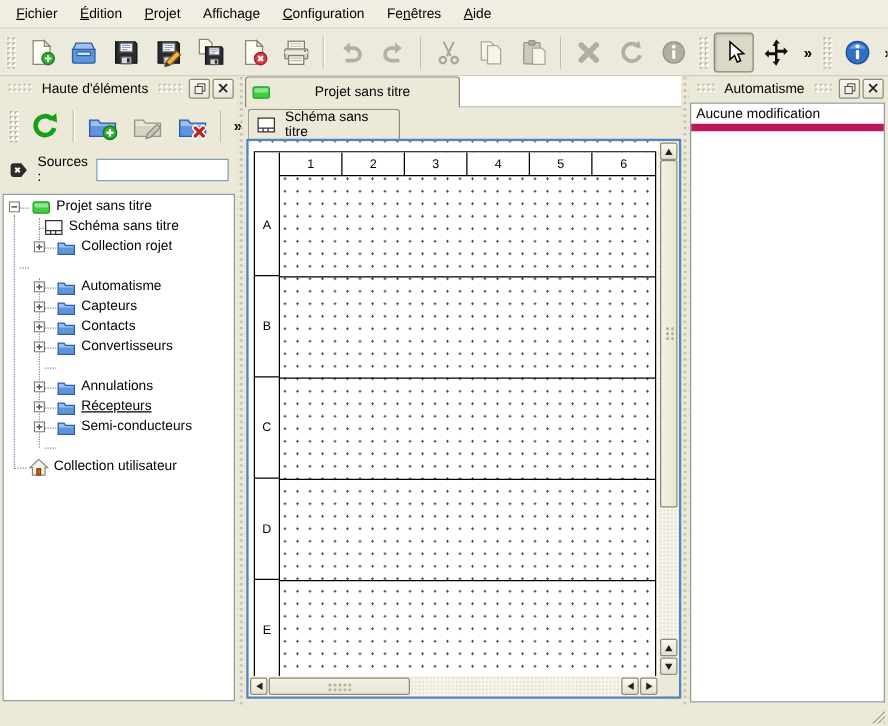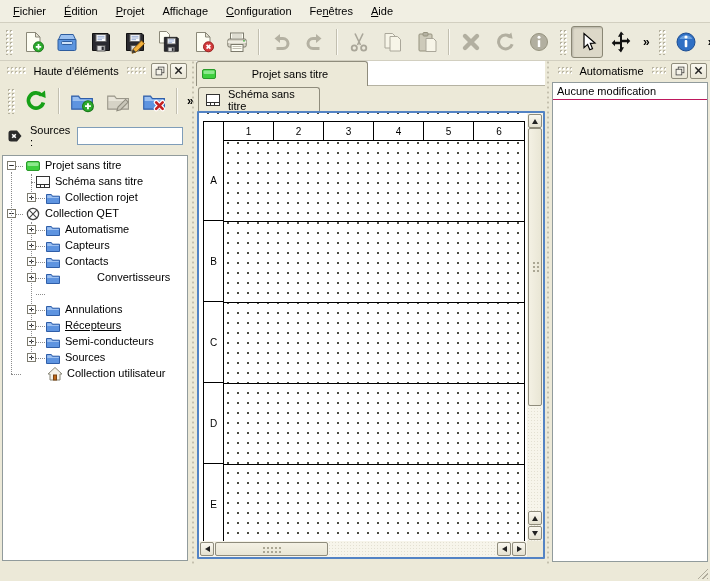--- a/index.html
+++ b/index.html
@@ -112,21 +112,21 @@
   #vthumb .grip{left:3px;right:2px;top:50%;height:11px;margin-top:-6px;}
   #hthumb .grip{top:3px;bottom:2px;left:50%;width:19px;margin-left:-10px;}
   .arr{width:0;height:0;}
   .arr.up{border-left:3.5px solid transparent;border-right:3.5px solid transparent;border-bottom:5px solid #222;}
   .arr.down{border-left:3.5px solid transparent;border-right:3.5px solid transparent;border-top:5px solid #222;}
   .arr.left{border-top:3.5px solid transparent;border-bottom:3.5px solid transparent;border-right:5px solid #222;}
   .arr.right{border-top:3.5px solid transparent;border-bottom:3.5px solid transparent;border-left:5px solid #222;}
 
   
   #undo-list{position:absolute;left:1px;right:2px;top:21px;bottom:2px;background:#fff;border:1px solid #919b9c;}
-  .undo-item{padding:2px 4px;border-bottom:1px solid #be185d;}
+  .undo-item{padding:2px 4px;border-bottom:6px solid #be185d;}
 </style>
 </head>
 <body>
 
 <div id="menubar">
     <span class="menu-item"><u>F</u>ichier</span>
     <span class="menu-item"><u>É</u>dition</span>
     <span class="menu-item"><u>P</u>rojet</span>
     <span class="menu-item">Afficha<u>g</u>e</span>
     <span class="menu-item"><u>C</u>onfiguration</span>
@@ -421,31 +421,20 @@
           <span class="tree-exp" style="left: 24px;"><svg width="9" height="9" viewBox="0 0 9 9">
               <rect x="0.5" y="0.5" width="8" height="8" fill="#fff" stroke="#7c7a6e"></rect>
               <path d="M2.2 4.5h4.6 M4.5 2.2v4.6" stroke="#2b2b2b" fill="none"></path>
             </svg></span>
           <span class="tree-ic" style="left: 42px;"><svg width="16" height="16" viewBox="0 0 16 16">
               <path d="M1.5 13.5v-9h4.8l1.2 1.7h7v7.3z" fill="#5e94e0" stroke="#2f5ea8"></path>
               <path d="M2.2 5.2h3.7l1.2 1.7h6.7v1.1H2.2z" fill="#9dc0f0"></path>
             </svg></span>
           <span class="tree-label" style="left: 62px;">Collection rojet</span>
         </div>
-        <div class="tree-row" style="top: 50px;">
-          <span class="tree-exp" style="left: 4px;"><svg width="9" height="9" viewBox="0 0 9 9">
-              <rect x="0.5" y="0.5" width="8" height="8" fill="#fff" stroke="#7c7a6e"></rect>
-              <path d="M2.2 4.5h4.6" stroke="#2b2b2b" fill="none"></path>
-            </svg></span>
-          <span class="tree-ic" style="left: 22px;"><svg width="16" height="16" viewBox="0 0 16 16">
-              <circle cx="8" cy="8" r="5.6" fill="#fff" stroke="#444" stroke-width="1.3"></circle>
-              <path d="M4.2 4.2l7.6 7.6M11.8 4.2L4.2 11.8" stroke="#444" stroke-width="1.1"></path>
-            </svg></span>
-          <span class="tree-label" style="left: 42px;">Collection QET</span>
-        </div>
         <div class="tree-row" style="top: 66px;">
           <span class="tree-exp" style="left: 24px;"><svg width="9" height="9" viewBox="0 0 9 9">
               <rect x="0.5" y="0.5" width="8" height="8" fill="#fff" stroke="#7c7a6e"></rect>
               <path d="M2.2 4.5h4.6 M4.5 2.2v4.6" stroke="#2b2b2b" fill="none"></path>
             </svg></span>
           <span class="tree-ic" style="left: 42px;"><svg width="16" height="16" viewBox="0 0 16 16">
               <path d="M1.5 13.5v-9h4.8l1.2 1.7h7v7.3z" fill="#5e94e0" stroke="#2f5ea8"></path>
               <path d="M2.2 5.2h3.7l1.2 1.7h6.7v1.1H2.2z" fill="#9dc0f0"></path>
             </svg></span>
           <span class="tree-label" style="left: 62px;">Automatisme</span>
@@ -474,21 +463,21 @@
         </div>
         <div class="tree-row" style="top: 114px;">
           <span class="tree-exp" style="left: 24px;"><svg width="9" height="9" viewBox="0 0 9 9">
               <rect x="0.5" y="0.5" width="8" height="8" fill="#fff" stroke="#7c7a6e"></rect>
               <path d="M2.2 4.5h4.6 M4.5 2.2v4.6" stroke="#2b2b2b" fill="none"></path>
             </svg></span>
           <span class="tree-ic" style="left: 42px;"><svg width="16" height="16" viewBox="0 0 16 16">
               <path d="M1.5 13.5v-9h4.8l1.2 1.7h7v7.3z" fill="#5e94e0" stroke="#2f5ea8"></path>
               <path d="M2.2 5.2h3.7l1.2 1.7h6.7v1.1H2.2z" fill="#9dc0f0"></path>
             </svg></span>
-          <span class="tree-label" style="left: 62px; margin-left: 32px;">Convertisseurs</span>
+          <span class="tree-label" style="left: 62px;">Convertisseurs</span>
         </div>
         <div class="tree-row" style="top: 146px;">
           <span class="tree-exp" style="left: 24px;"><svg width="9" height="9" viewBox="0 0 9 9">
               <rect x="0.5" y="0.5" width="8" height="8" fill="#fff" stroke="#7c7a6e"></rect>
               <path d="M2.2 4.5h4.6 M4.5 2.2v4.6" stroke="#2b2b2b" fill="none"></path>
             </svg></span>
           <span class="tree-ic" style="left: 42px;"><svg width="16" height="16" viewBox="0 0 16 16">
               <path d="M1.5 13.5v-9h4.8l1.2 1.7h7v7.3z" fill="#5e94e0" stroke="#2f5ea8"></path>
               <path d="M2.2 5.2h3.7l1.2 1.7h6.7v1.1H2.2z" fill="#9dc0f0"></path>
             </svg></span>
@@ -509,32 +498,21 @@
           <span class="tree-exp" style="left: 24px;"><svg width="9" height="9" viewBox="0 0 9 9">
               <rect x="0.5" y="0.5" width="8" height="8" fill="#fff" stroke="#7c7a6e"></rect>
               <path d="M2.2 4.5h4.6 M4.5 2.2v4.6" stroke="#2b2b2b" fill="none"></path>
             </svg></span>
           <span class="tree-ic" style="left: 42px;"><svg width="16" height="16" viewBox="0 0 16 16">
               <path d="M1.5 13.5v-9h4.8l1.2 1.7h7v7.3z" fill="#5e94e0" stroke="#2f5ea8"></path>
               <path d="M2.2 5.2h3.7l1.2 1.7h6.7v1.1H2.2z" fill="#9dc0f0"></path>
             </svg></span>
           <span class="tree-label" style="left: 62px;">Semi-conducteurs</span>
         </div>
-        <div class="tree-row" style="top: 194px;">
-          <span class="tree-exp" style="left: 24px;"><svg width="9" height="9" viewBox="0 0 9 9">
-              <rect x="0.5" y="0.5" width="8" height="8" fill="#fff" stroke="#7c7a6e"></rect>
-              <path d="M2.2 4.5h4.6 M4.5 2.2v4.6" stroke="#2b2b2b" fill="none"></path>
-            </svg></span>
-          <span class="tree-ic" style="left: 42px;"><svg width="16" height="16" viewBox="0 0 16 16">
-              <path d="M1.5 13.5v-9h4.8l1.2 1.7h7v7.3z" fill="#5e94e0" stroke="#2f5ea8"></path>
-              <path d="M2.2 5.2h3.7l1.2 1.7h6.7v1.1H2.2z" fill="#9dc0f0"></path>
-            </svg></span>
-          <span class="tree-label" style="left: 62px;">Sources</span>
-        </div>
-        <div class="tree-row" style="top: 210px; margin-left: 24px;">
+        <div class="tree-row" style="top: 210px;">
           <span class="tree-ic" style="left: 20px;"><svg width="16" height="16" viewBox="0 0 16 16">
               <path d="M8 1.5L15 8h-2v6H3V8H1z" fill="#f5f3ea" stroke="#8a887a"></path>
               <rect x="6.5" y="9" width="3" height="5" fill="#c06818" stroke="#7a4410"></rect>
             </svg></span>
           <span class="tree-label" style="left: 40px;">Collection utilisateur</span>
         </div>
         <div class="guide-v" style="left: 8px; top: 16px; height: 202px;"></div>
         <div class="guide-v" style="left: 28px; top: 18px; height: 24px;"></div>
         <div class="guide-v" style="left: 28px; top: 66px; height: 136px;"></div>
         <div class="guide-h" style="left: 13px; width: 7px; top: 10px;"></div>

